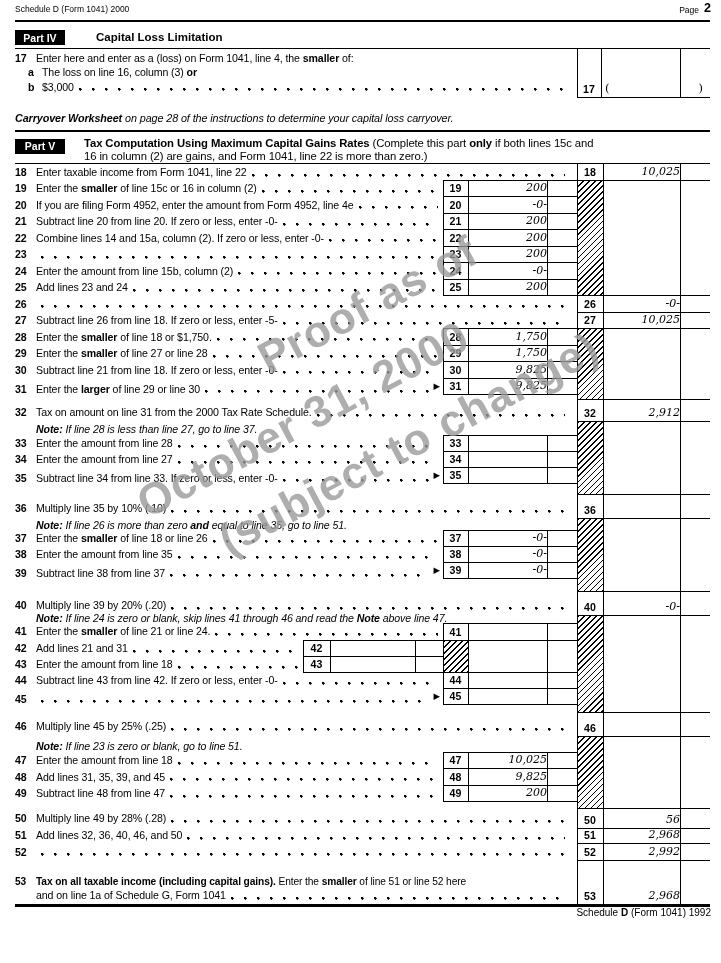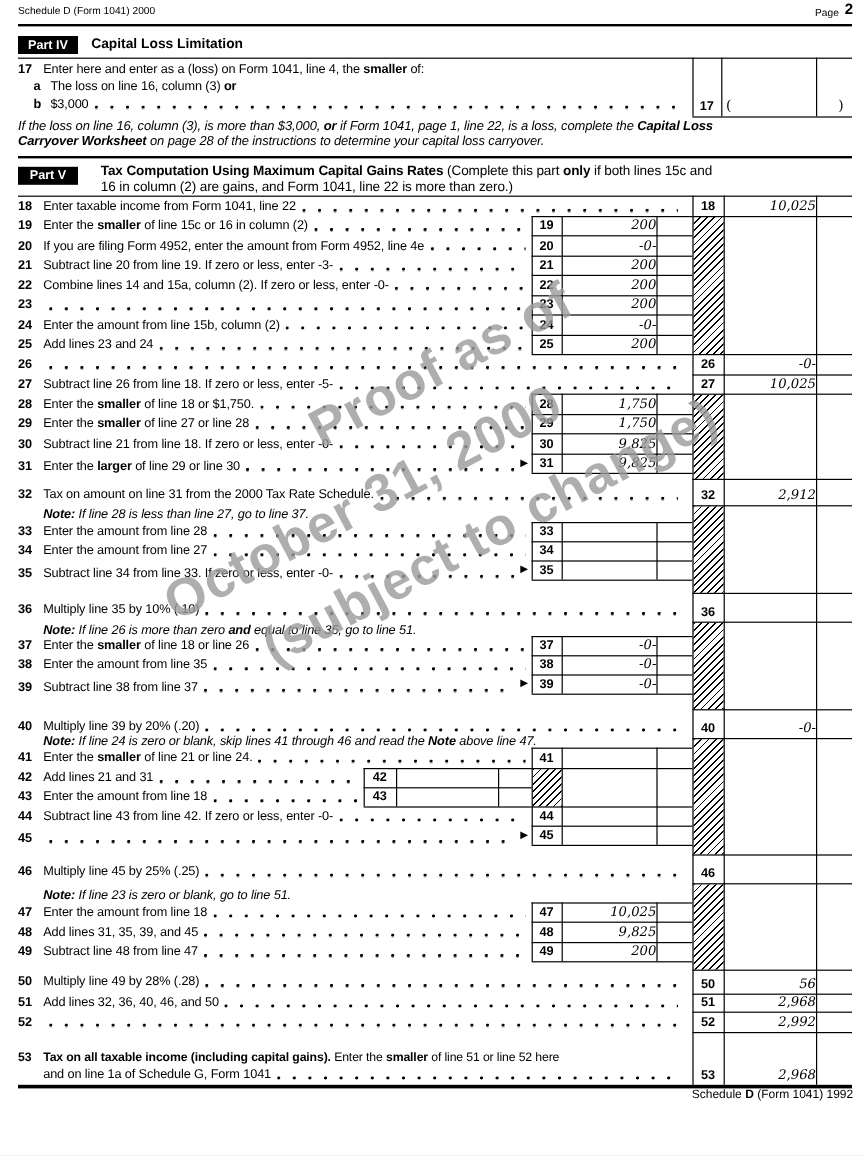--- a/index.html
+++ b/index.html
@@ -43,23 +43,22 @@
 
 <div class="page" id="page">
 
   <div class="hdrleft">Schedule D (Form 1041) 2000</div>
   <div class="hdrright">
     <span>Page</span>
     <b>2</b>
   </div>
 
   <div class="partbox" style="left:15px;top:30px;width:50px;height:15px">Part IV</div>
-  <div class="ptitle" style="left:76px;top:31px">Capital Loss Limitation</div>
-
-  <div class="ital" style="left:15px;top:99px">If the loss on line 16, column (3), is more than $3,000, <b>or</b> if Form 1041, page 1, line 22, is a loss, complete the <b>Capital Loss</b></div>
+  <div class="ptitle" style="left:96px;top:31px">Capital Loss Limitation</div>
+
   <div class="ital" style="left:15px;top:112px"><b>Carryover Worksheet</b> on page 28 of the instructions to determine your capital loss carryover.</div>
 
   <div class="partbox" style="left:15px;top:138.5px;width:50px;height:15.5px">Part V</div>
   <div class="p5title" style="left:84px;top:137px"><b>Tax Computation Using Maximum Capital Gains Rates</b> (Complete this part <b>only</b> if both lines 15c and</div>
   <div class="p5title" style="left:84px;top:150px">16 in column (2) are gains, and Form 1041, line 22 is more than zero.)</div>
 
   <div class="entry" style="left:577px;top:48px;height:49px;width:133px">
     <span class="enum" style="width:24px">17</span>
     <span class="paren" style="padding-left:4px">(</span>
     <span style="flex:1 1 auto"></span>
@@ -185,21 +184,21 @@
       <span class="ltxt">Enter the <b>smaller</b> of line 15c or 16 in column (2)</span>
       <span class="leader"></span>
     </div>
     <div class="trow" style="left: 15px; top: 198.5px; width: 426px;">
       <span class="lnum">20</span>
       <span class="ltxt">If you are filing Form 4952, enter the amount from Form 4952, line 4e</span>
       <span class="leader"></span>
     </div>
     <div class="trow" style="left: 15px; top: 215px; width: 426px;">
       <span class="lnum">21</span>
-      <span class="ltxt">Subtract line 20 from line 19. If zero or less, enter -3-</span>
+      <span class="ltxt">Subtract line 20 from line 20. If zero or less, enter -0-</span>
       <span class="leader"></span>
     </div>
     <div class="trow" style="left: 15px; top: 231.5px; width: 426px;">
       <span class="lnum">22</span>
       <span class="ltxt">Combine lines 14 and 15a, column (2). If zero or less, enter -0-</span>
       <span class="leader"></span>
     </div>
     <div class="trow" style="left: 15px; top: 248px; width: 426px;">
       <span class="lnum">23</span>
       <span class="leader"></span>

